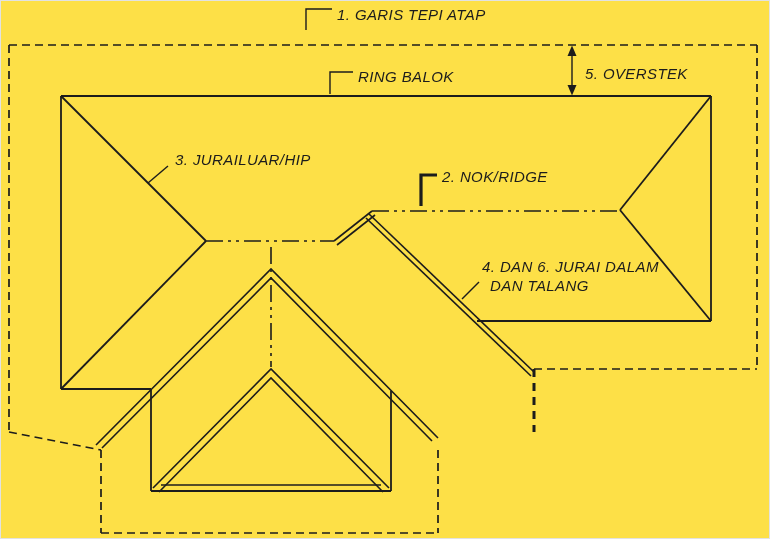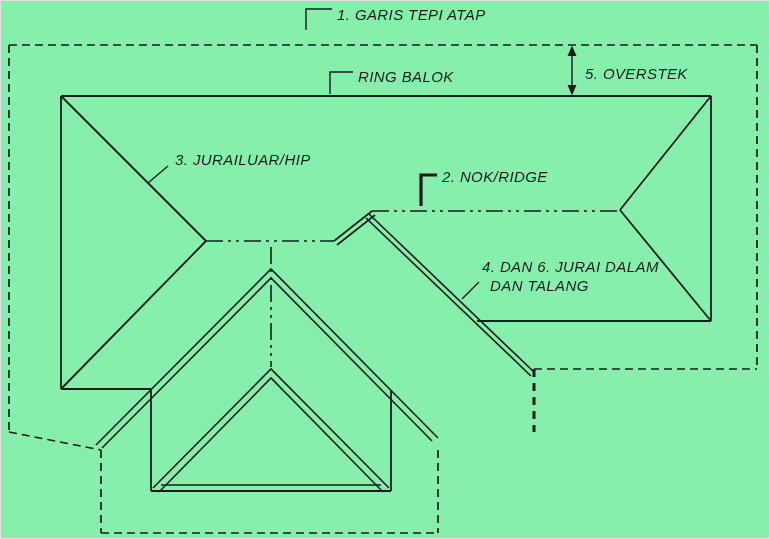--- a/index.html
+++ b/index.html
@@ -1,20 +1,20 @@
 <!DOCTYPE html>
 <html><head>
 <meta charset="utf-8">
 <style>
   html, body { margin: 0; padding: 0; background: #ffffff; }
   .stage {
     position: relative;
     width: 770px;
     height: 539px;
-    background: #86efac;
+    background: #fde047;
     border: 1px solid #e2e2e2;
     box-sizing: border-box;
     color: #1c1c1c;
     font-family: "Liberation Sans", sans-serif;
     overflow: hidden;
   }
   svg { display: block; }
   .ln       { stroke: currentColor; fill: none; stroke-width: 1.8; stroke-linecap: butt; }
   .dash     { stroke: currentColor; fill: none; stroke-width: 1.7; stroke-dasharray: 8 5; }
   .dashbold { stroke: currentColor; fill: none; stroke-width: 3;   stroke-dasharray: 8 6; }

